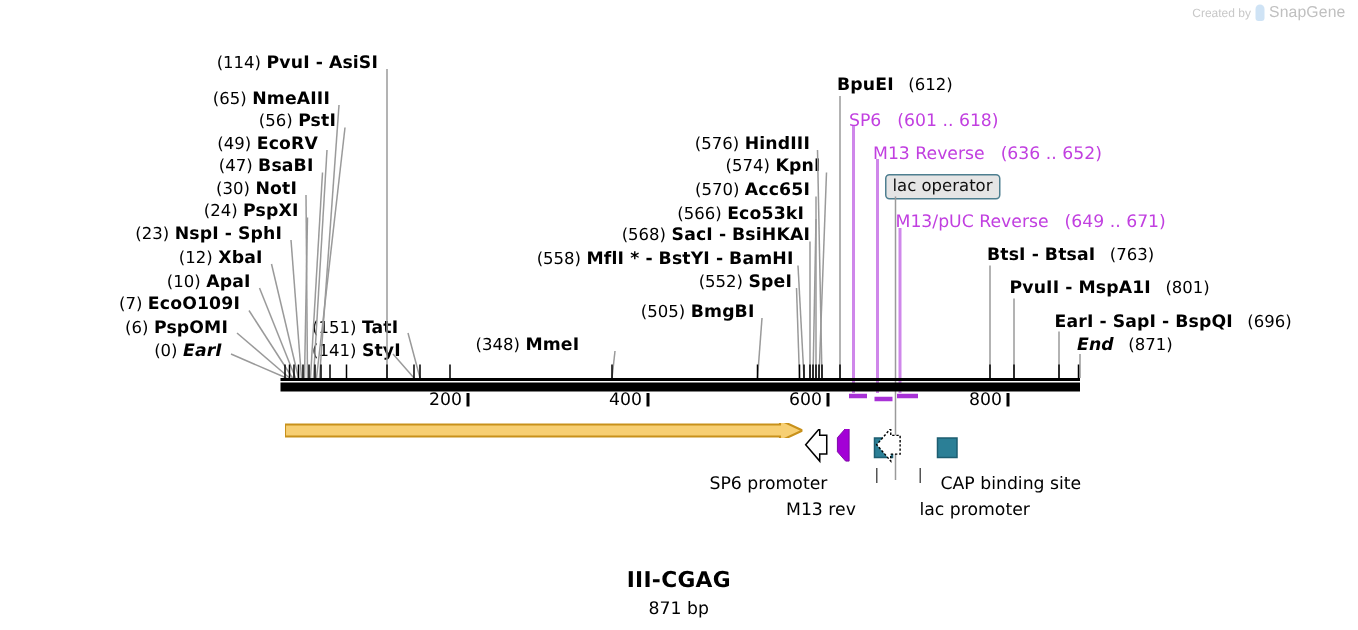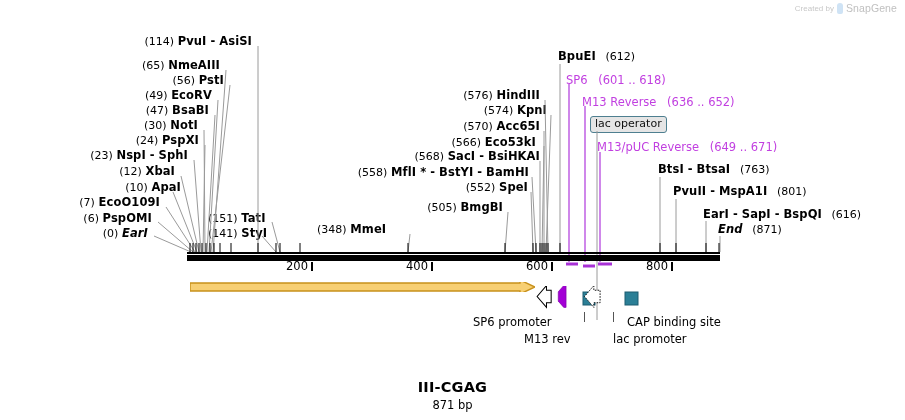--- a/index.html
+++ b/index.html
@@ -106,21 +106,21 @@
 <div class="abs enz ra" style="left:0px;top:149px;width:188px;">
   <span class="pos">(23)</span>
   <span class="nm">NspI</span><span class="dash"> - </span><span class="nm">SphI</span>
 </div>
 
 <div class="abs enz ra" style="left:0px;top:165px;width:175px;">
   <span class="pos">(12)</span>
   <span class="nm">XbaI</span>
 </div>
 
-<div class="abs enz ra" style="left:0px;top:181px;width:167px;padding-left:14px;">
+<div class="abs enz ra" style="left:0px;top:181px;width:167px;">
   <span class="pos">(10)</span>
   <span class="nm">ApaI</span>
 </div>
 
 <div class="abs enz ra" style="left:0px;top:196px;width:160px;">
   <span class="pos">(7)</span>
   <span class="nm">EcoO109I</span>
 </div>
 
 <div class="abs enz ra" style="left:0px;top:212px;width:152px;">
@@ -208,21 +208,21 @@
   <span class="pos" style="margin-left:6px;">(763)</span>
 </div>
 
 <div class="abs enz" style="left:673px;top:185px;">
   <span class="nm">PvuII</span><span class="dash"> - </span><span class="nm">MspA1I</span>
   <span class="pos" style="margin-left:6px;">(801)</span>
 </div>
 
 <div class="abs enz" style="left:703px;top:208px;">
   <span class="nm">EarI</span><span class="dash"> - </span><span class="nm">SapI</span><span class="dash"> - </span><span class="nm">BspQI</span>
-  <span class="pos" style="margin-left:6px;">(616)</span>
+  <span class="pos" style="margin-left:6px;">(696)</span>
 </div>
 
 <div class="abs enz" style="left:718px;top:223px;">
   <span class="nm ital">End</span>
   <span class="pos" style="margin-left:6px;">(871)</span>
 </div>
 
 <svg class="abs" style="left:0;top:0;width:905px;height:420px;pointer-events:none;">
   <g stroke="#9a9a9a" stroke-width="1" fill="none">
 

